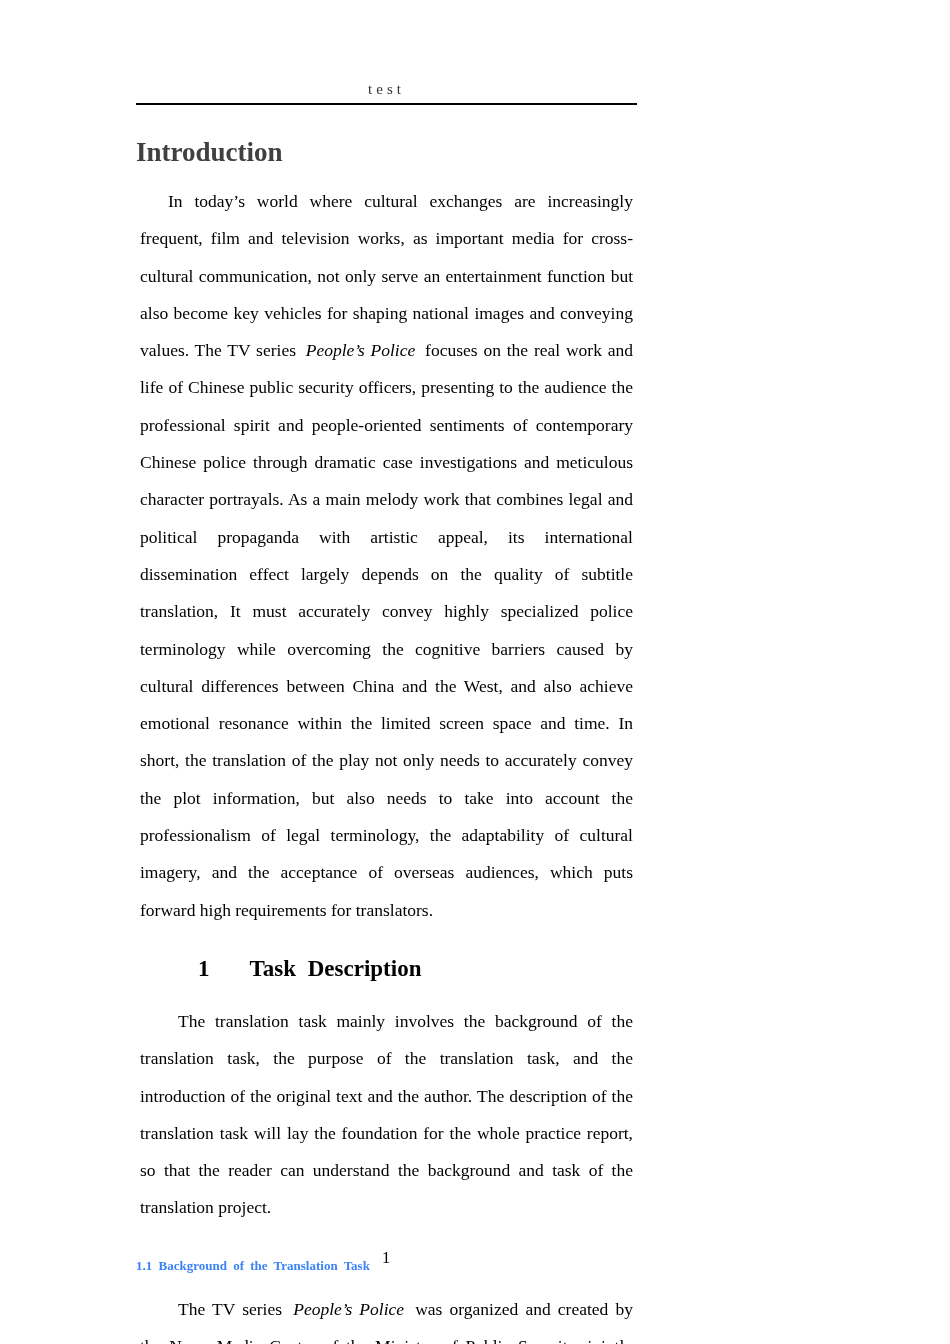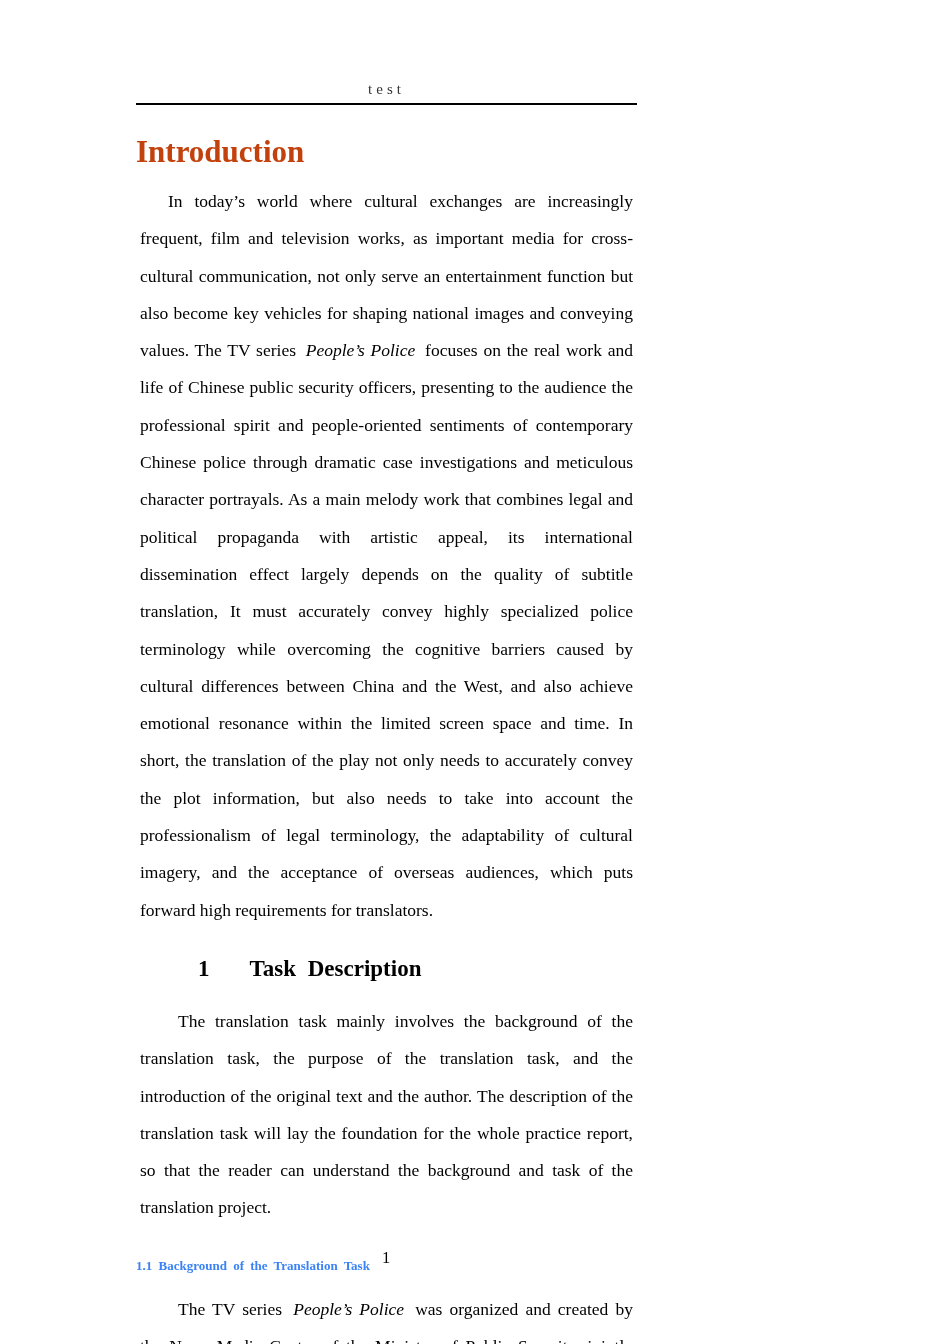--- a/index.html
+++ b/index.html
@@ -34,24 +34,24 @@
   }
   .header-rule {
     border-bottom: 2px solid #000000;
     margin-top: 5px;
   }
   .content {
     padding: 0 135px 0 136px;
   }
   h1.h-intro {
     margin: 30px 0 14px 0;
-    font-size: 31px;
+    font-size: 27px;
     font-weight: bold;
     line-height: 34px;
-    color: #c2410c;
+    color: #404040;
   }
   p.body {
     margin: 4px;
     font-size: 17.5px;
     line-height: 37.3px;
     text-align: justify;
     color: #000000;
   }
   p.indent-sm { text-indent: 28px; }
   p.indent    { text-indent: 38px; }

